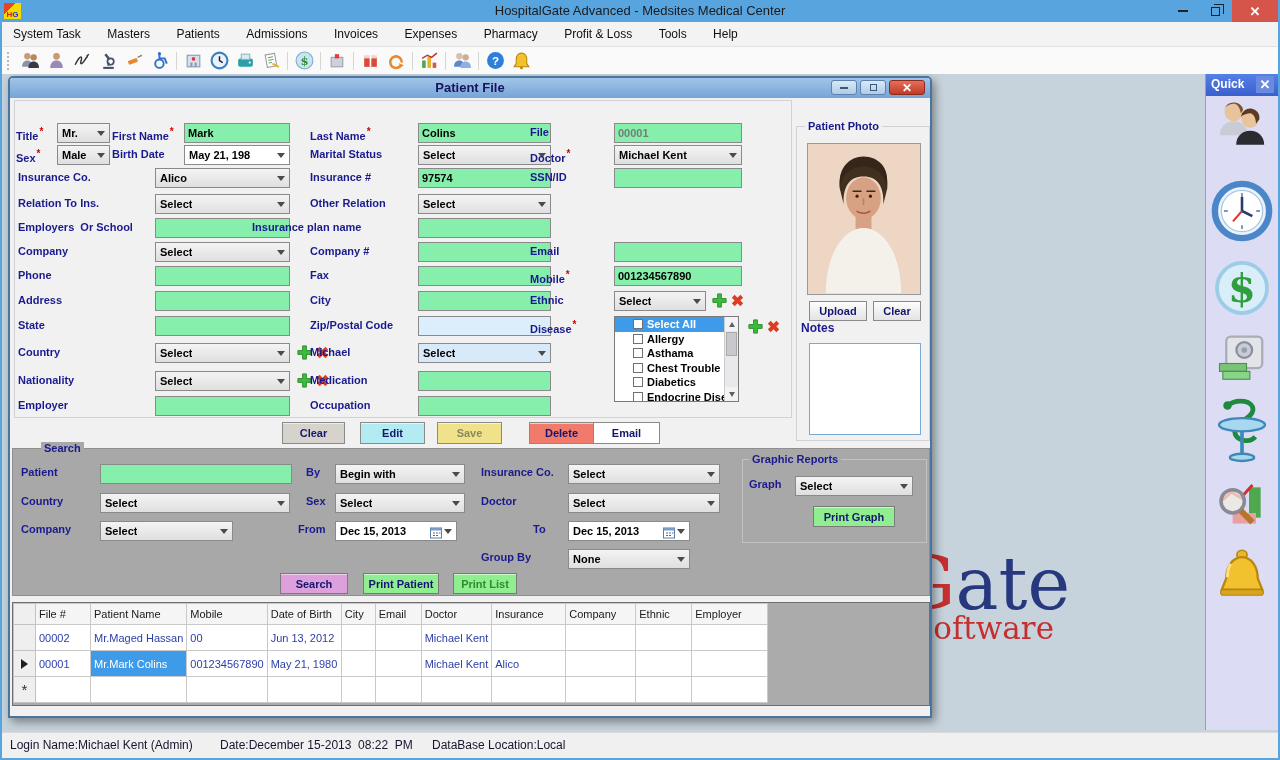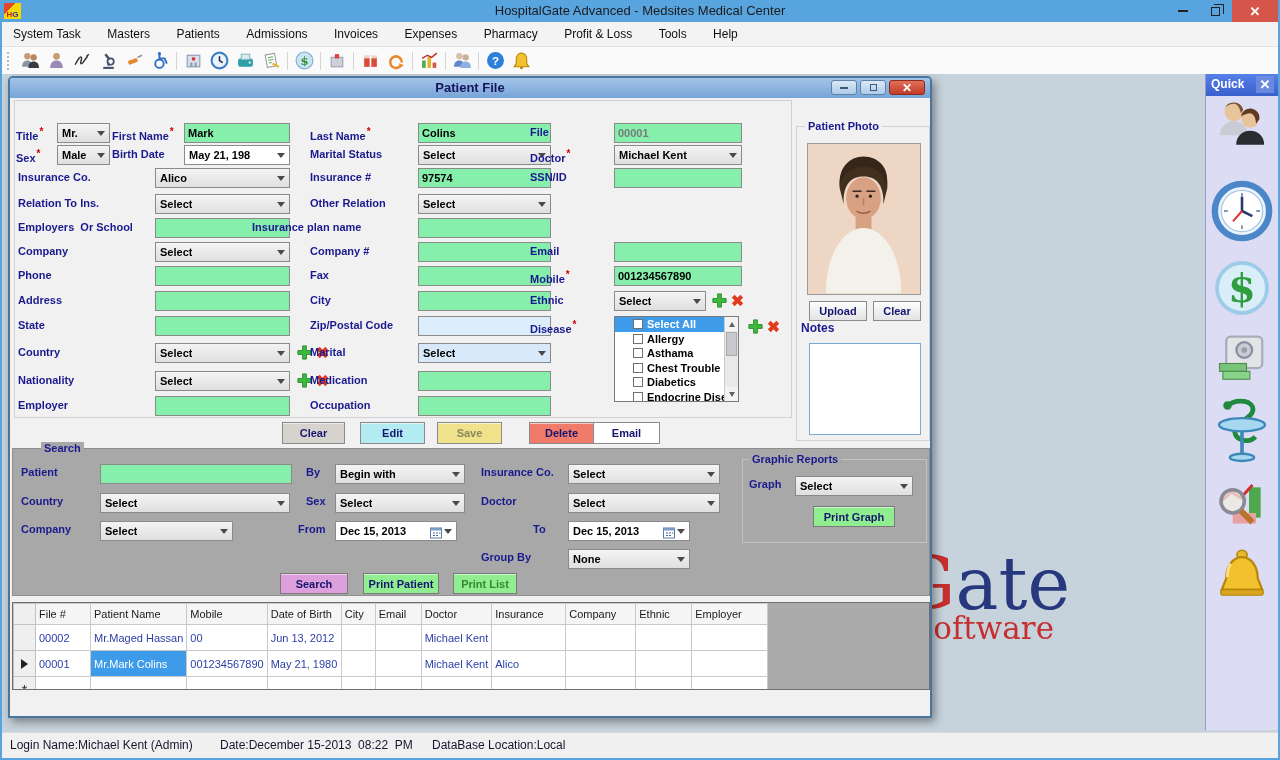--- a/index.html
+++ b/index.html
@@ -99,21 +99,21 @@
   .search-panel { position:absolute; left:2px; top:350px; width:918px; height:148px; background:#A8A8A8; border:1px solid #8E8E8E; }
   .sp-label { position:absolute; top:-7px; left:28px; background:#A8A8A8; padding:0 3px; font-size:11px; font-weight:bold; color:#1A1A8E; }
   .gr-box { position:absolute; left:729px; top:10px; width:185px; height:84px; border:1px solid #C2C2C2; }
   .gr-label { position:absolute; top:-7px; left:6px; background:#A8A8A8; padding:0 3px; font-size:11px; font-weight:bold; color:#1A1A8E; }
   .sbtn2 { position:absolute; height:21px; border:1px solid #7A7A7A; font-size:11px; font-weight:bold;
            display:flex; align-items:center; justify-content:center; box-shadow:inset 0 1px 0 rgba(255,255,255,.5); }
   .datef { position:absolute; height:20px; background:#FFF; border:1px solid #8A8A8A; }
   .cal-ic { position:absolute; right:14px; top:3px; width:12px; height:12px; }
 
   
-  .grid-wrap { position:absolute; left:2px; top:504px; width:918px; height:88px; background:#ABABAB; border:1px solid #6E6E6E; overflow:hidden; }
+  .grid-wrap { position:absolute; left:2px; top:504px; width:918px; height:104px; background:#ABABAB; border:1px solid #6E6E6E; overflow:hidden; }
   table.grid { border-collapse:collapse; table-layout:fixed; background:#FFF; }
   table.grid th { background:#F5F5F5; border:1px solid #C9C9C9; font-size:11px; font-weight:normal; color:#1A1A1A; text-align:left; padding:2px 3px; height:21px; }
   table.grid td { border:1px solid #C9C9C9; font-size:11px; color:#2B3EA8; padding:1px 3px; height:26px; background:#FFF; white-space:nowrap; overflow:hidden; }
   table.grid .rowhdr { background:#EFEFEF; border:1px solid #C2C2C2; }
   td.selcell { background:#3D9BE9 !important; color:#FFF !important; }
   .rowarrow { display:block; margin:0 auto; width:0; height:0; border-top:5px solid transparent; border-bottom:5px solid transparent; border-left:7px solid #202020; }
   .newrow { display:block; text-align:center; font-size:15px; color:#303030; line-height:10px; }
 
   
   .quick { position:absolute; right:0; top:0; width:73px; bottom:0; background:#DCDDF5; border-left:1px solid #9A9ACA; z-index:20; }
@@ -464,21 +464,21 @@
         <div class="dd" style="left:145px;top:245px;width:135px;">
             <span class="ddt">Select</span>
             <span class="dda"></span>
           </div>
         <span class="pm" style="left:286px;top:246px;"><svg viewBox="0 0 18 18">
               <path d="M7 2h4v5h5v4h-5v5H7v-5H2V7h5z" fill="#3DBB3D" stroke="#2A8A2A"></path>
             </svg></span>
         <span class="pm" style="left:304px;top:246px;"><svg viewBox="0 0 18 18">
               <path d="M3 6l3-3 3 3 3-3 3 3-3 3 3 3-3 3-3-3-3 3-3-3 3-3z" fill="#E23A1E"></path>
             </svg></span>
-        <div class="lbl" style="left:300px;top:248px;width:100px;"><span>Marital</span></div>
+        <div class="lbl" style="left:300px;top:248px;width:100px;"><span>Michael</span></div>
         <div class="dd blue" style="left:408px;top:245px;width:133px;">
             <span class="ddt">Select</span>
             <span class="dda"></span>
           </div>
 
         <div class="lbl" style="left:8px;top:276px;width:132px;"><span>Nationality</span></div>
         <div class="dd" style="left:145px;top:273px;width:135px;">
             <span class="ddt">Select</span>
             <span class="dda"></span>
           </div>

